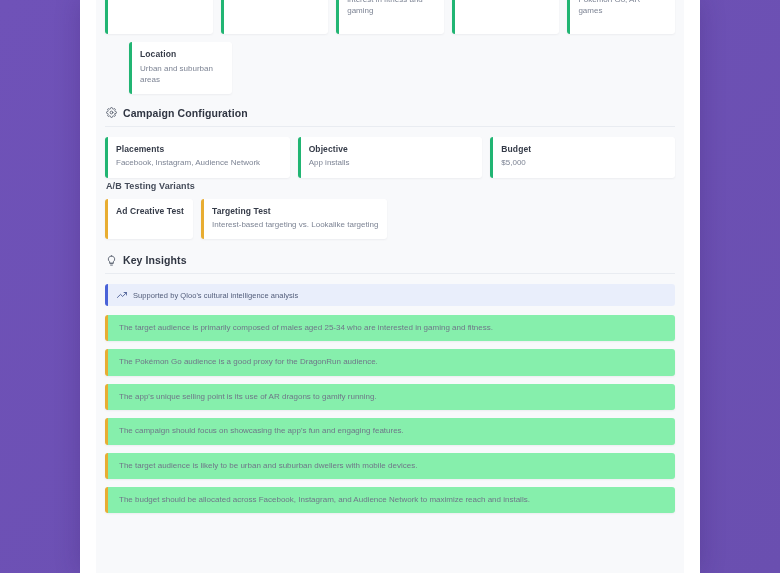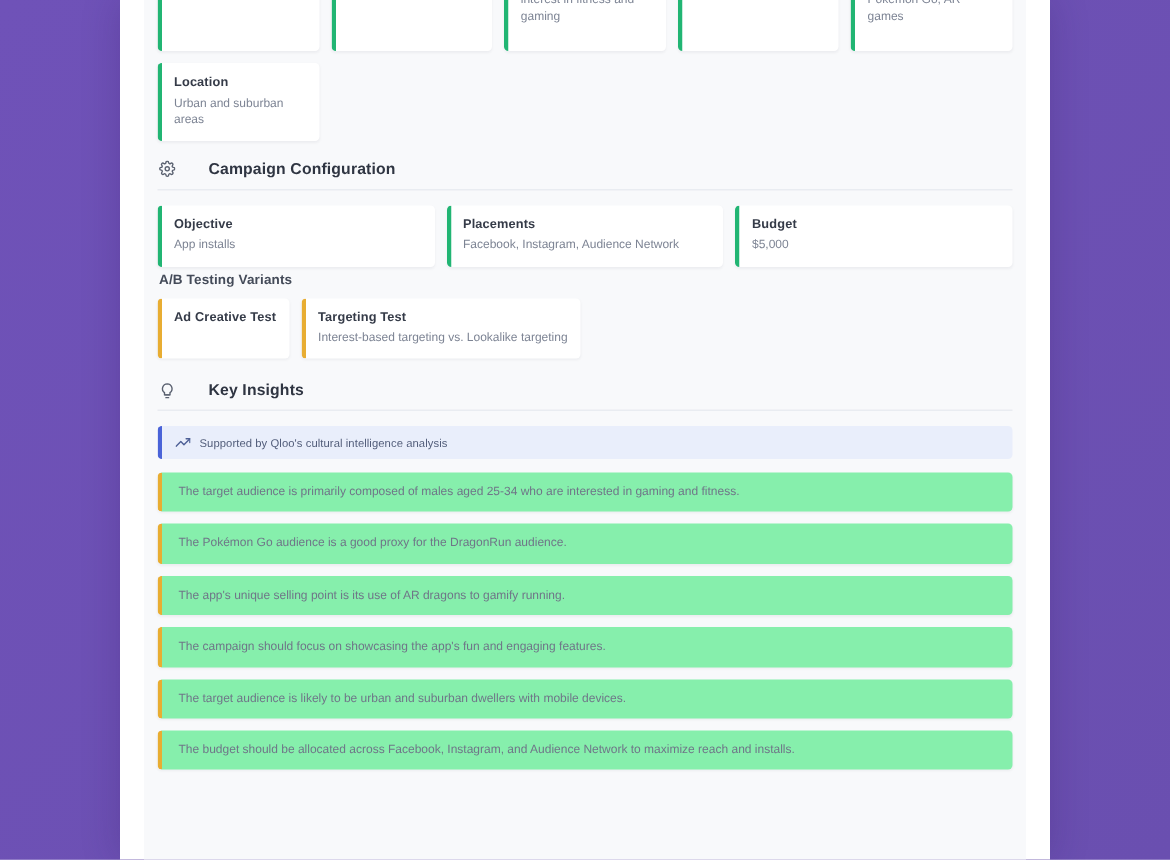--- a/index.html
+++ b/index.html
@@ -78,30 +78,31 @@
     visibility: hidden;
     height: 0;
     margin: 0;
   }
 
   .loc-grid {
     display: grid;
     grid-template-columns: repeat(5, 1fr);
     gap: 8px;
     margin-top: 8px;
+    margin-left: 24px;
   }
   .loc-grid .card {
     min-height: 47px;
   }
 
   
   .section-head {
     display: flex;
     align-items: center;
-    gap: 22px;
+    gap: 6px;
     padding: 13px 1px 7px 1px;
     border-bottom: 1px solid #e9ecf1;
     margin-bottom: 10px;
   }
   .section-head .sec-icon {
     width: 11px;
     height: 11px;
     display: inline-flex;
     align-items: center;
     justify-content: center;
@@ -230,26 +231,26 @@
         <svg viewBox="0 0 24 24" width="11" height="11" fill="none" stroke="currentColor" stroke-width="2" stroke-linecap="round" stroke-linejoin="round">
           <circle cx="12" cy="12" r="3"></circle>
           <path d="M19.4 15a1.65 1.65 0 0 0 .33 1.82l.06.06a2 2 0 1 1-2.83 2.83l-.06-.06a1.65 1.65 0 0 0-1.82-.33 1.65 1.65 0 0 0-1 1.51V21a2 2 0 1 1-4 0v-.09A1.65 1.65 0 0 0 9 19.4a1.65 1.65 0 0 0-1.82.33l-.06.06a2 2 0 1 1-2.83-2.83l.06-.06a1.65 1.65 0 0 0 .33-1.82 1.65 1.65 0 0 0-1.51-1H3a2 2 0 1 1 0-4h.09A1.65 1.65 0 0 0 4.6 9a1.65 1.65 0 0 0-.33-1.82l-.06-.06a2 2 0 1 1 2.83-2.83l.06.06A1.65 1.65 0 0 0 9 4.6a1.65 1.65 0 0 0 1-1.51V3a2 2 0 1 1 4 0v.09a1.65 1.65 0 0 0 1 1.51 1.65 1.65 0 0 0 1.82-.33l.06-.06a2 2 0 1 1 2.83 2.83l-.06.06a1.65 1.65 0 0 0-.33 1.82V9a1.65 1.65 0 0 0 1.51 1H21a2 2 0 1 1 0 4h-.09a1.65 1.65 0 0 0-1.51 1z"></path>
         </svg>
       </span>
       <span class="sec-title">Campaign Configuration</span>
     </div>
 
     <div class="config-grid">
       <div class="card">
+        <div class="card-title">Placements</div>
+        <div class="card-value">Facebook, Instagram, Audience Network</div>
+      </div>
+      <div class="card">
         <div class="card-title">Objective</div>
         <div class="card-value">App installs</div>
-      </div>
-      <div class="card">
-        <div class="card-title">Placements</div>
-        <div class="card-value">Facebook, Instagram, Audience Network</div>
       </div>
       <div class="card">
         <div class="card-title">Budget</div>
         <div class="card-value">$5,000</div>
       </div>
     </div>
 
     <div class="sub-head">A/B Testing Variants</div>
 
     <div class="variant-list">

